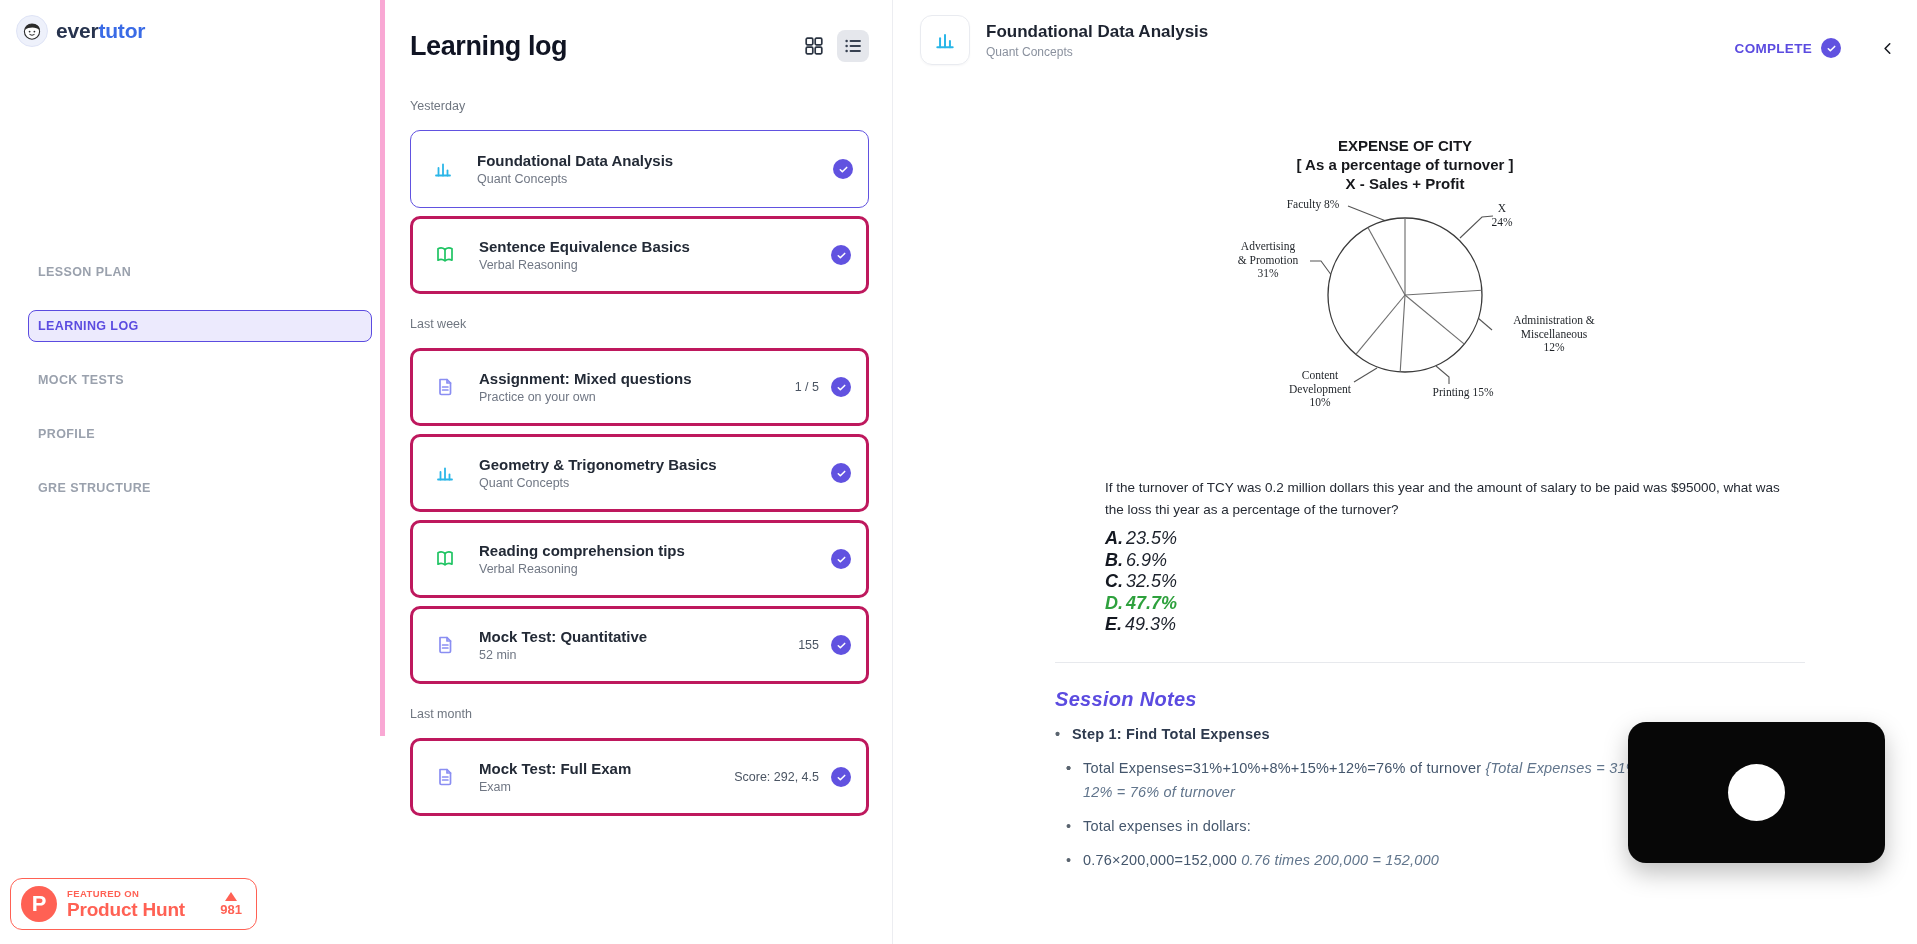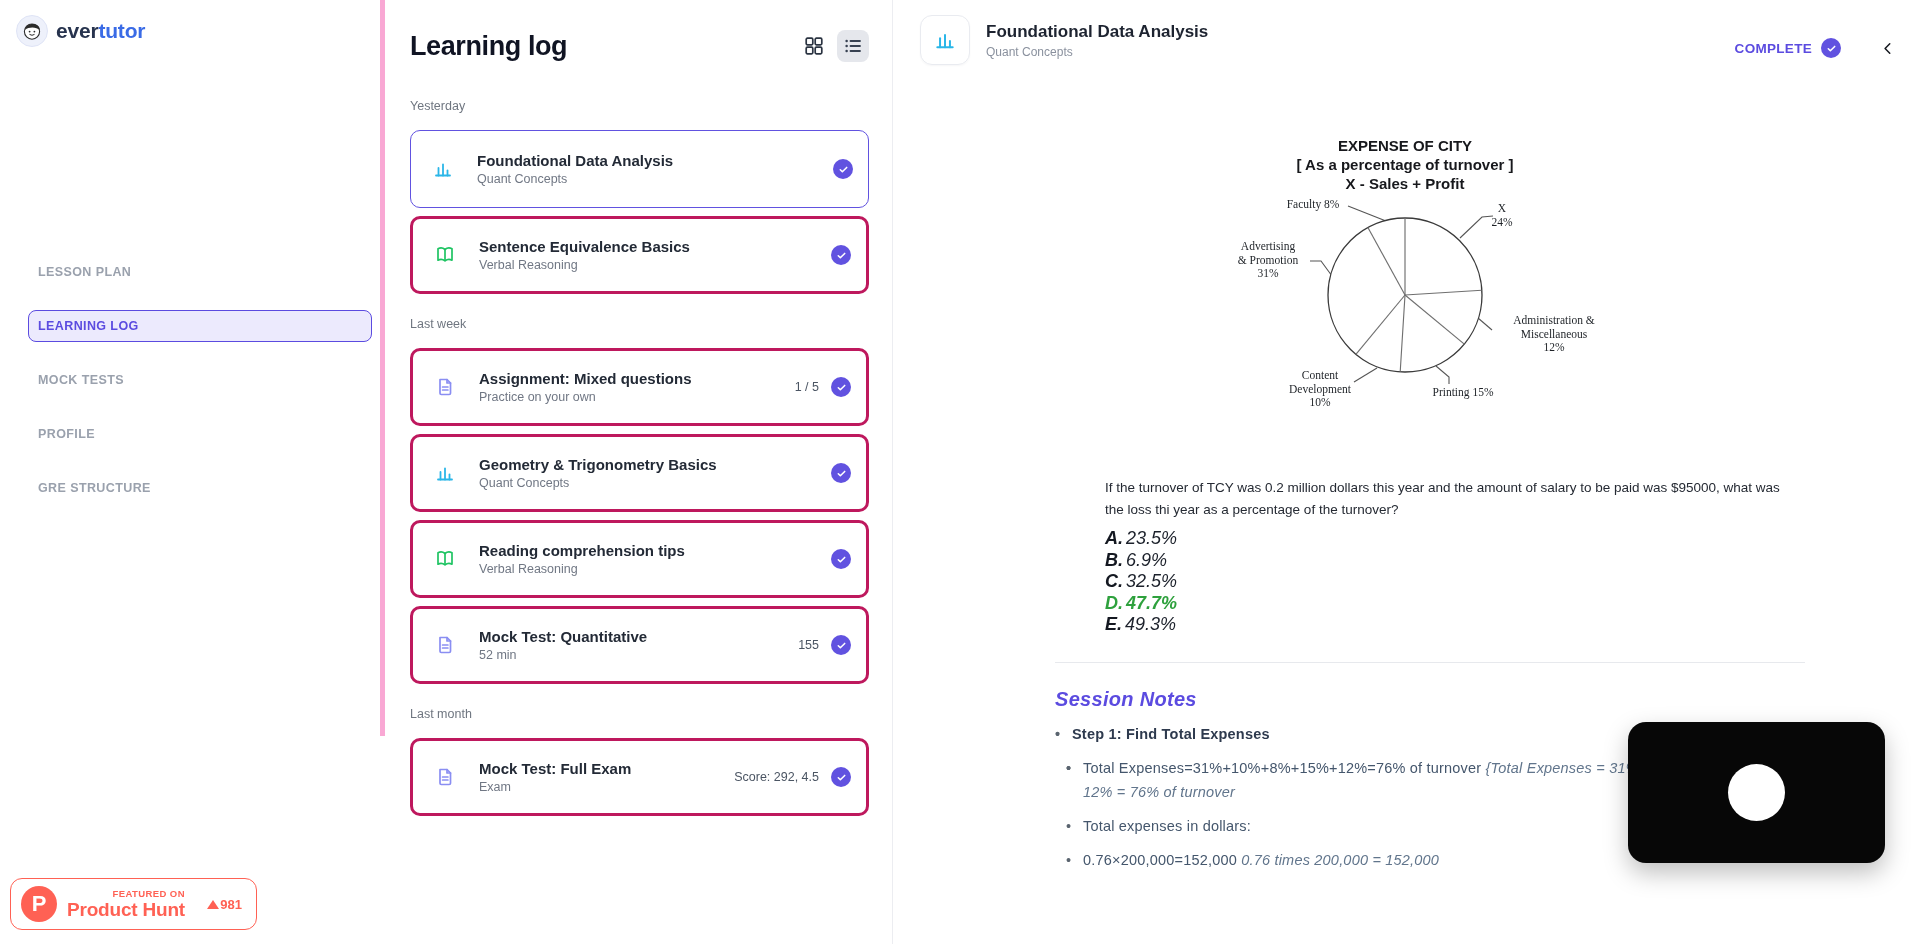--- a/index.html
+++ b/index.html
@@ -13,24 +13,24 @@
   .brand { font-size:21px; font-weight:bold; letter-spacing:-0.2px; }
   .brand .b1 { color:#27334e; } .brand .b2 { color:#3a6be6; }
   .nav { position:absolute; left:12px; top:256px; width:100%; }
   .nav-item { margin:0 20px 22px 16px; padding:8px 0 8px 9px; border:1.5px solid transparent; border-radius:8px;
               font-size:12.5px; font-weight:bold; letter-spacing:0.4px; color:#9aa1ad; cursor:pointer; }
   .nav-item.active { color:#5b4be0; background:#eceafd; border-color:#5b4be0; }
   .ph-badge { position:absolute; left:10px; top:878px; width:247px; height:52px; border:1.5px solid #ff6154; border-radius:12px;
               display:flex; align-items:center; padding:0 14px 0 10px; background:#fff; cursor:pointer; }
   .ph-logo { width:36px; height:36px; border-radius:50%; background:#ff6154; color:#fff; font-weight:bold; font-size:22px;
              display:flex; align-items:center; justify-content:center; }
-  .ph-text { margin-left:10px; display:flex; flex-direction:column;text-align:right; }
+  .ph-text { margin-left:10px; display:flex; flex-direction:column; }
   .ph-tag { font-size:9.5px; font-weight:bold; color:#ff6154; letter-spacing:0.4px; }
   .ph-name { font-size:19px; font-weight:bold; color:#ff6154; letter-spacing:-0.2px; }
-  .ph-votes { margin-left:auto; display:flex; align-items:center; gap:1px; }
+  .ph-votes { margin-left:auto; display:flex; flex-direction:column; align-items:center; gap:1px; }
   .ph-count { font-size:13px; font-weight:bold; color:#ff6154; }
 
   
   .middle { position:absolute; left:385px; top:0; width:508px; height:944px; border-right:1px solid #ecedf1; background:#fff;
             padding:28px 23px 20px 25px; overflow:hidden; }
   .mid-head { display:flex; align-items:center; height:36px; }
   .mid-head h1 { font-size:27px; font-weight:800; color:#101423; letter-spacing:-0.4px; }
   .toggles { margin-left:auto; display:flex; align-items:center; gap:7px; }
   .tgl { width:32px; height:32px; border:none; background:transparent; border-radius:8px; display:flex; align-items:center; justify-content:center; cursor:pointer; }
   .tgl.active { background:#e5e7ec; }

